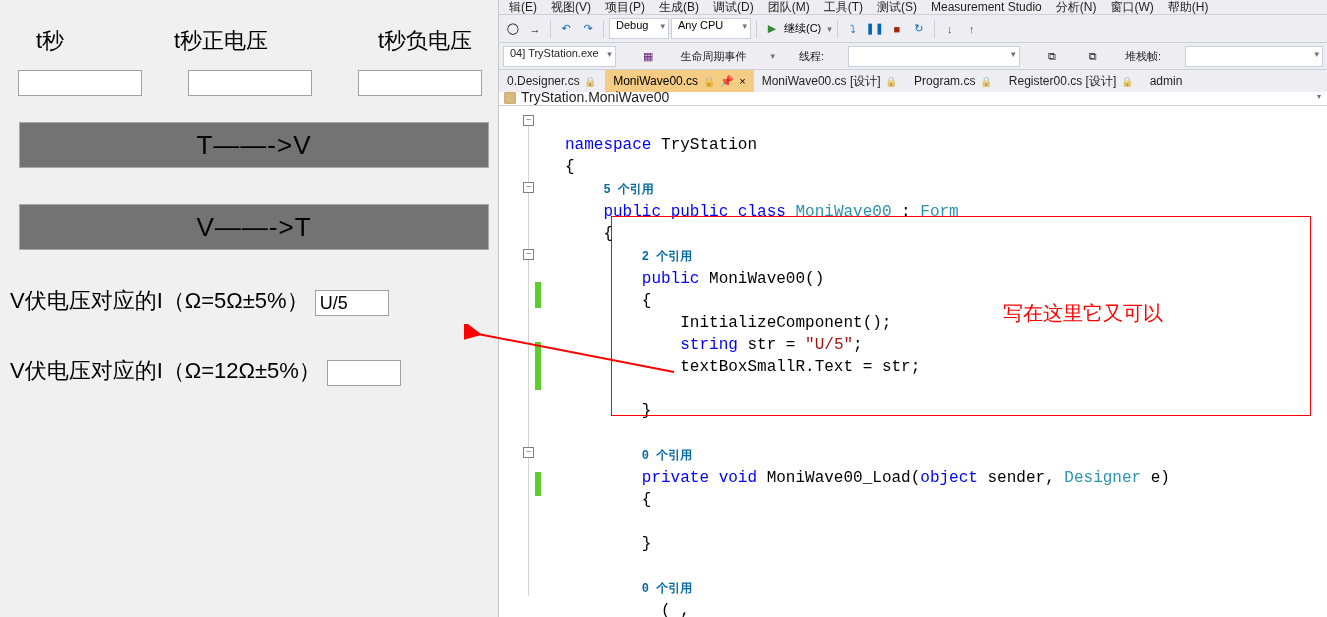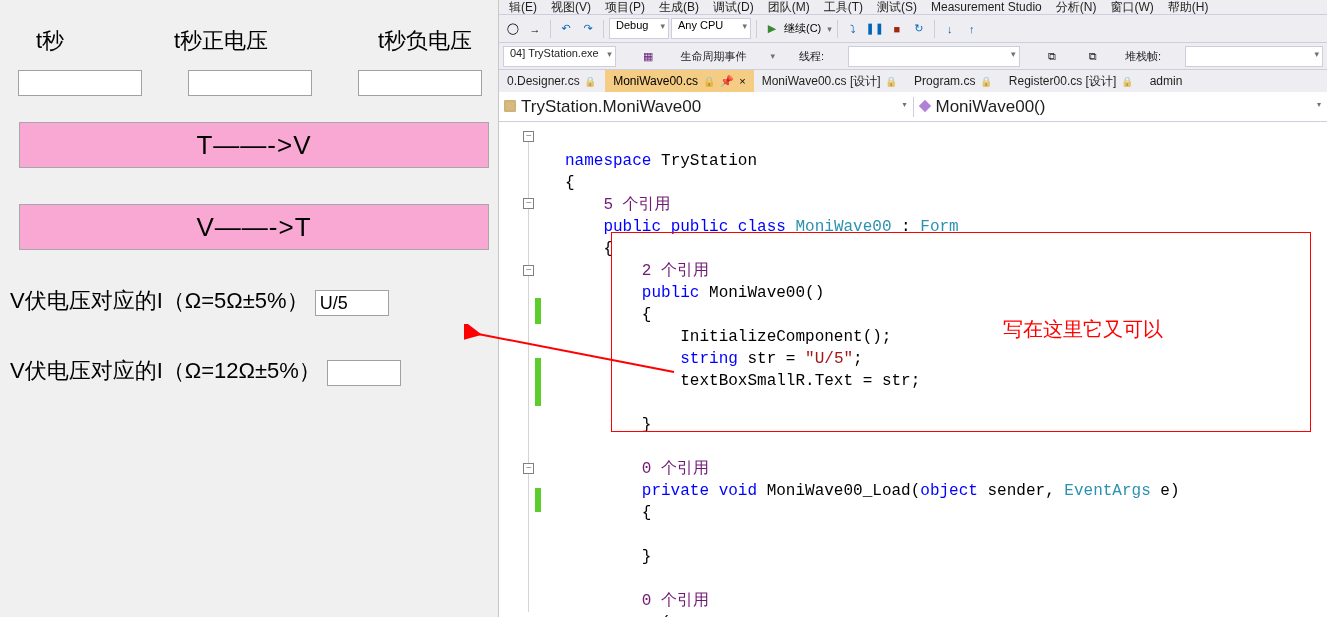--- a/index.html
+++ b/index.html
@@ -4,54 +4,54 @@
 <style>
 * { box-sizing: border-box; margin: 0; padding: 0; }
 body { font-family: "Microsoft YaHei", "Segoe UI", sans-serif; width: 1327px; height: 617px; background: #fff; overflow: hidden; position: relative; }
 
 
 .form-panel { position: absolute; left: 0; top: 0; width: 508px; height: 617px; background: #f0f0f0; padding: 10px 6px 0 6px; }
 .row-heads { display: flex; justify-content: space-between; padding: 16px 30px 14px 30px; }
 .hlabel { font-size: 22px; font-weight: 500; color: #000; }
 .row-inputs { display: flex; justify-content: space-between; padding: 0 20px 26px 12px; gap: 38px; }
 .tinput { width: 124px; height: 26px; border: 1px solid #a1a1a1; background: #fff; font-size: 14px; padding: 2px 4px; }
-.bigbtn { display: block; width: 470px; height: 46px; margin: 0 auto 36px auto; background: #f9a8d4; border: 1px solid #a8a8a8; font-size: 26px; letter-spacing: 1px; cursor: pointer; }
+.bigbtn { display: block; width: 470px; height: 46px; margin: 0 auto 36px auto; background: #737373; border: 1px solid #a8a8a8; font-size: 26px; letter-spacing: 1px; cursor: pointer; }
 .row-pair { display: flex; align-items: flex-end; gap: 6px; margin: 26px 0 40px 4px; }
 .pair-label { font-size: 22px; color: #000; white-space: nowrap; }
 .pair-input { width: 74px; height: 26px; border: 1px solid #a1a1a1; background: #fff; font-size: 18px; padding: 0 4px; }
 
 
 .ide { position: absolute; left: 498px; top: 0; right: 0; height: 617px; background: #fff; border-left: 1px solid #c7c7c7; display: flex; flex-direction: column; }
 .menubar { height: 15px; background: #eeeef2; border-bottom: 1px solid #cccedb; display: flex; align-items: center; padding: 0 4px; font-size: 12px; color: #1e1e1e; gap: 2px; overflow: hidden; white-space: nowrap; }
 .menuitem { padding: 3px 6px; cursor: pointer; }
 .toolbar { height: 28px; background: #eeeef2; border-bottom: 1px solid #cccedb; display: flex; align-items: center; padding: 0 4px; gap: 2px; font-size: 11px; overflow: hidden; white-space: nowrap; }
 .tool-ico { width: 20px; height: 20px; display: inline-flex; align-items: center; justify-content: center; cursor: pointer; }
 .tsep { width: 1px; height: 18px; background: #cccedb; margin: 0 3px; }
 .tdrop { height: 21px; border: 1px solid #cccedb; background: #fff; padding: 0 16px 0 6px; font-size: 11px; position: relative; cursor: pointer; }
 .tdrop::after { content: "▾"; position: absolute; right: 3px; top: 2px; font-size: 9px; color: #717171; }
 .play { color: #388a34; }
 .toolbar2 { height: 27px; background: #eeeef2; border-bottom: 1px solid #cccedb; display: flex; align-items: center; padding: 0 4px; gap: 24px; font-size: 11px; color: #1e1e1e; overflow: hidden; white-space: nowrap; }
 .tabstrip { height: 22px; background: #eeeef2; display: flex; align-items: flex-end; padding-left: 0; font-size: 12px; overflow: hidden; white-space: nowrap; }
 .ftab { height: 22px; padding: 3px 8px; background: #eeeef2; color: #1e1e1e; display: inline-flex; align-items: center; gap: 5px; cursor: pointer; }
 .ftab.active { background: #f5cc84; color: #000; }
 .lockicon { font-size: 10px; opacity: .6; }
-.navbar { height: 30px; background: #fff; border-bottom: 1px solid #cccedb; display: flex; align-items: center; font-size: 17px; }
+.navbar { height: 14px; background: #fff; border-bottom: 1px solid #cccedb; display: flex; align-items: center; font-size: 14px; }
 .navsel { flex: 1; height: 20px; border: none; padding: 0 22px 0 22px; position: relative; color: #1e1e1e; cursor: pointer; }
 .navsel::after { content: "▾"; position: absolute; right: 6px; top: 3px; font-size: 8px; color: #717171; }
 .nsico { position: absolute; left: 4px; top: 2px; width: 14px; height: 14px; }
 .editor { flex: 1; position: relative; background: #fff; font-family: Consolas, "Courier New", monospace; font-size: 16px; line-height: 22px; overflow: hidden; }
 .gutter { position: absolute; left: 0; top: 0; bottom: 0; width: 46px; background: #fff; }
 .outline { position: absolute; left: 24px; width: 11px; height: 11px; border: 1px solid #808080; background: #fff; text-align: center; font-size: 10px; line-height: 9px; color: #808080; cursor: pointer; }
 .vline { position: absolute; left: 29px; width: 1px; background: #d4d4d4; }
 .green-marker { position: absolute; left: 36px; width: 6px; background: #5bce2e; }
 .code { position: absolute; left: 46px; right: 0; top: 0; padding: 6px 0 0 20px; white-space: pre; }
 .kw { color: #0000ff; }
 .type { color: #2b91af; }
 .str { color: #a31515; }
-.ref { color: #701a75; font-size: 16px; }
+.ref { color: #0369a1; font-size: 12px; font-weight: bold; }
 .redbox { position: absolute; border: 1px solid #ff0000; }
 .annot { position: absolute; color: #ff0000; font-family: "Microsoft YaHei"; font-size: 20px; }
 
 
 .arrow { position: absolute; pointer-events: none; }
 </style>
 </head>
 <body>
 
 <div class="form-panel">
@@ -158,26 +158,20 @@
         <span>admin</span>
       </span>
   </div>
 
   <div class="navbar">
     <div class="navsel">
       <svg class="nsico" viewBox="0 0 16 16">
           <rect x="2" y="2" width="12" height="12" fill="#d7ba7d" stroke="#c09553"></rect>
         </svg>
       <span>TryStation.MoniWave00</span>
-    </div>
-    <div class="navsel" style="border-left:1px solid #cccedb">
-      <svg class="nsico" viewBox="0 0 16 16">
-          <rect x="3" y="3" width="10" height="10" fill="#b180d7" transform="rotate(45 8 8)"></rect>
-        </svg>
-      <span>MoniWave00()</span>
     </div>
   </div>
 
   <div class="editor">
     <div class="gutter">
       <div class="outline" style="top:9px">−</div>
       <div class="vline" style="top:20px;height:470px"></div>
       <div class="outline" style="top:76px">−</div>
       <div class="outline" style="top:143px">−</div>
       <div class="outline" style="top:341px">−</div>
@@ -194,21 +188,21 @@
         <span class="ref">2 个引用</span>
         <span class="kw">public</span> <span>MoniWave00</span>()
         {
             <span>InitializeComponent</span>();
             <span class="kw">string</span> <span>str</span> <span>=</span> <span class="str">"U/5"</span>;
             <span>textBoxSmallR.Text</span> <span>=</span> <span>str</span>;
 
         }
 
         <span class="ref">0 个引用</span>
-        <span class="kw">private</span> <span class="kw">void</span> <span>MoniWave00_Load</span>(<span class="kw">object</span> <span>sender</span>, <span class="type">EventArgs</span> <span>e</span>)
+        <span class="kw">private</span> <span class="kw">void</span> <span>MoniWave00_Load</span>(<span class="kw">object</span> <span>sender</span>, <span class="type">Designer</span> <span>e</span>)
         {
 
         }
 
         <span class="ref">0 个引用</span>
           ( , </div>
 
     <div class="redbox" style="left:112px; top:110px; width:700px; height:200px;"></div>
     <div class="annot" style="left:504px; top:196px;">写在这里它又可以</div>
   </div>

